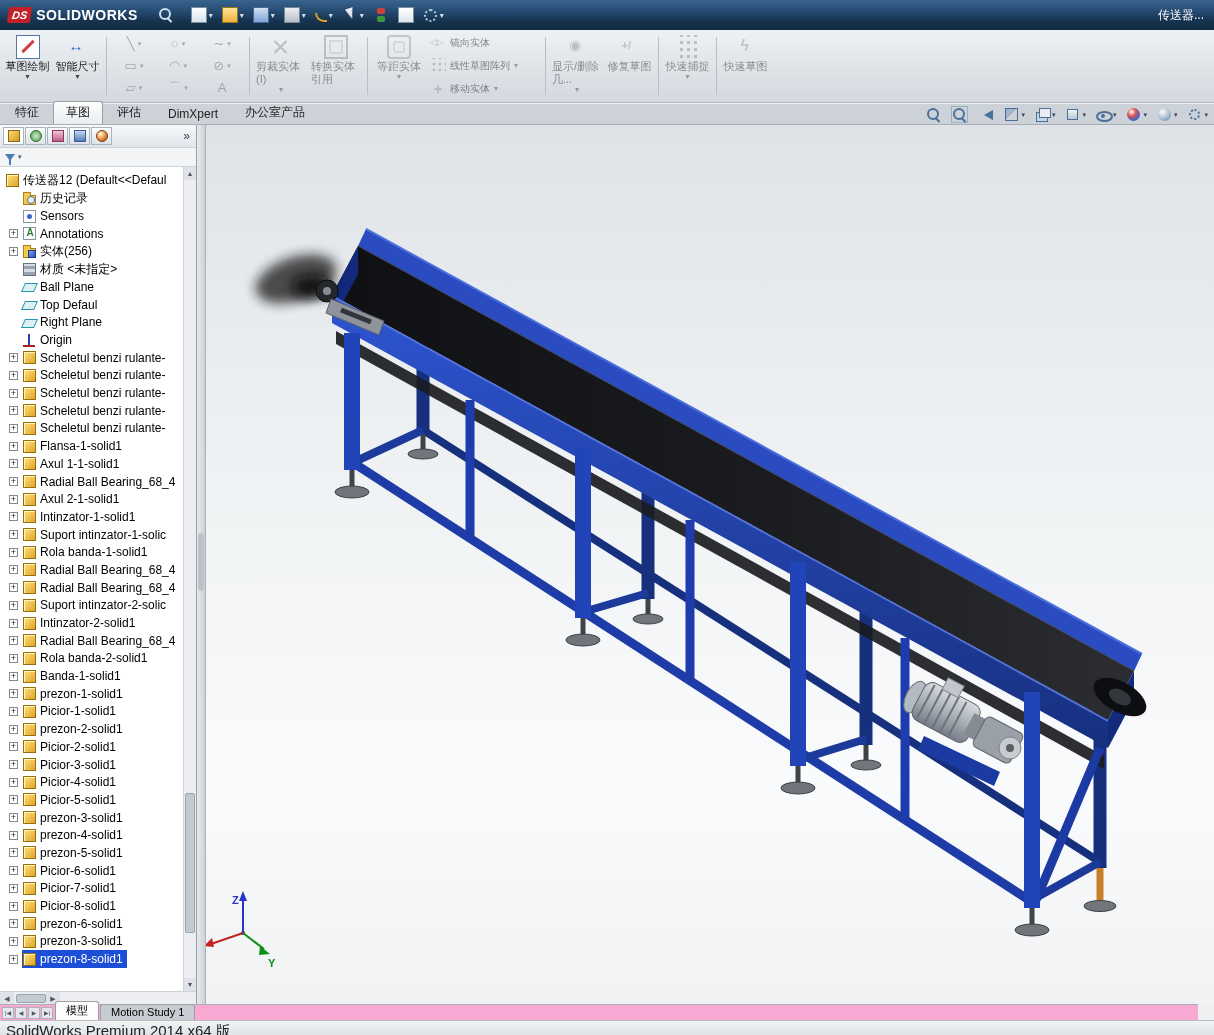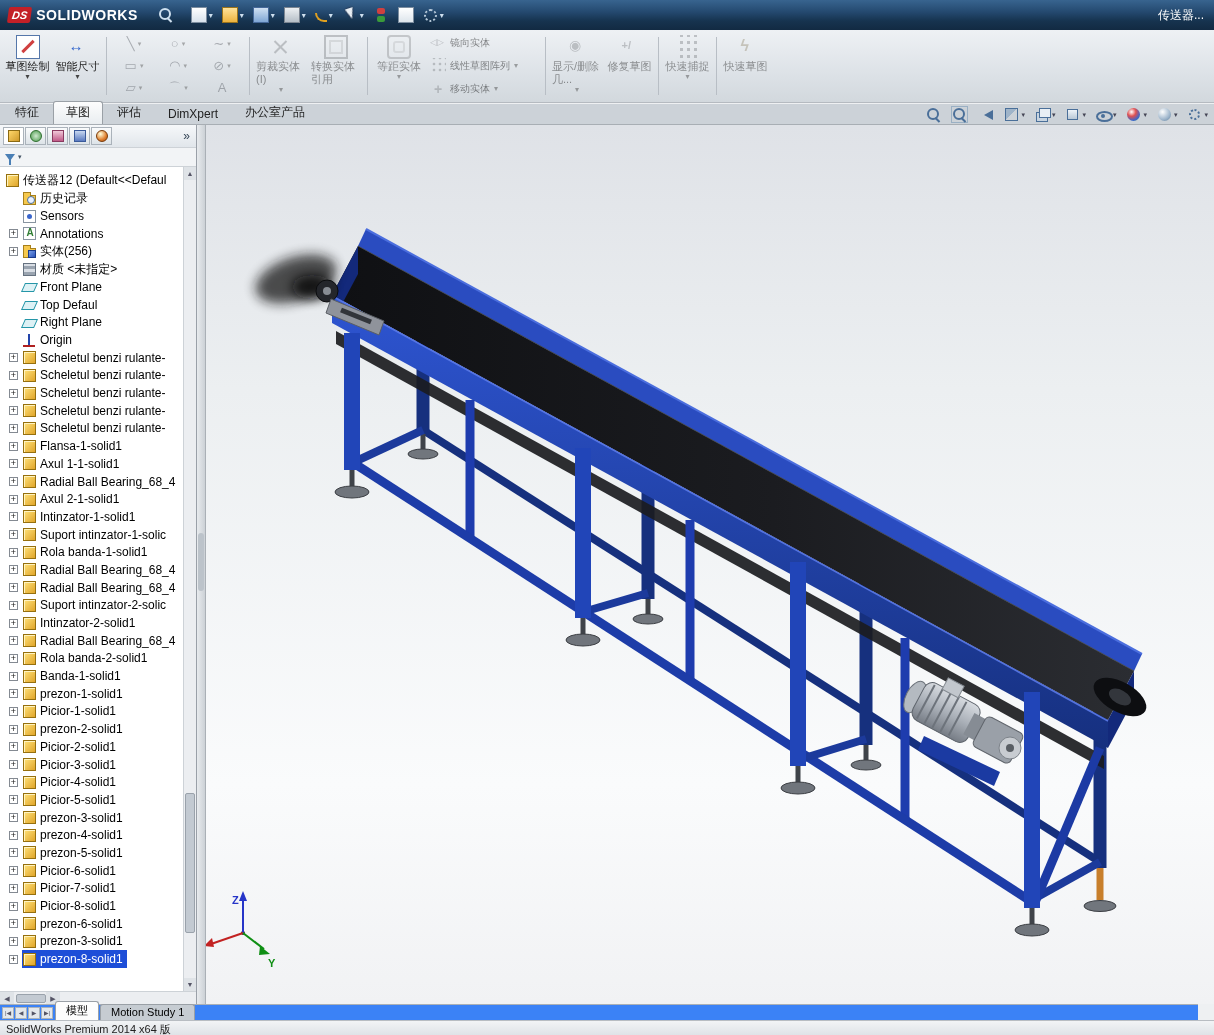--- a/index.html
+++ b/index.html
@@ -141,26 +141,26 @@
   .varrow{position:absolute;left:0;right:0;height:13px;background:#dfe3e7;color:#556;font-size:7px;text-align:center;line-height:13px}
   .varrow.up{top:0}.varrow.down{bottom:0}
   .vthumb{position:absolute;left:1px;right:1px;top:76%;height:17%;background:#c3cad2;border:1px solid #9aa2ab;border-radius:2px}
   .hscroll{position:absolute;left:0;right:0;bottom:0;height:13px;background:#eceef1;border-top:1px solid #cdd2d7;display:flex;align-items:center}
   .harrow{width:14px;height:13px;background:#dfe3e7;color:#556;font-size:7px;text-align:center;line-height:13px;flex:none}
   .hthumb{width:30px;height:9px;background:#c3cad2;border:1px solid #9aa2ab;border-radius:2px;margin-left:2px}
   .splitter{position:absolute;left:197px;top:125px;width:9px;bottom:31px;background:linear-gradient(90deg,#e8ebee,#ccd1d6);border-right:1px solid #aab0b6;z-index:6}
   .splitter-handle{position:absolute;top:408px;left:1px;width:6px;height:58px;background:#bcc3ca;border-radius:3px}
 
   
-  .mtabs{position:absolute;left:0;right:16px;bottom:15px;height:16px;background:#3b82f6;border-top:1px solid #aab0b6;display:flex;align-items:flex-end;z-index:7}
+  .mtabs{position:absolute;left:0;right:16px;bottom:15px;height:16px;background:#f9a8d4;border-top:1px solid #aab0b6;display:flex;align-items:flex-end;z-index:7}
   .mnav{display:flex;align-items:center;height:100%;padding:0 2px;gap:1px}
   .mnav span{width:12px;height:12px;background:#e4e8ec;border:1px solid #aab2ba;font-size:6px;line-height:11px;text-align:center;color:#556}
   .mtab{font-size:11px;padding:1px 10px 2px;border:1px solid #9aa0a6;border-bottom:none;background:#c6ccd2;margin-right:1px;border-radius:3px 3px 0 0}
   .mtab.active{background:#fdfdfd}
-  .statusbar{position:absolute;left:0;right:0;bottom:0;height:15px;background:linear-gradient(#f2f4f6,#dfe3e7);border-top:1px solid #b8bdc2;font-size:11px;color:#222;padding:1px 6px;z-index:7}
+  .statusbar{position:absolute;left:0;right:0;bottom:0;height:15px;background:linear-gradient(#f2f4f6,#dfe3e7);border-top:1px solid #b8bdc2;font-size:15px;color:#222;padding:1px 6px;z-index:7}
 </style>
 </head>
 <body>
 
 <div class="titlebar">
   <div class="logo">
     <span class="logo-mark">DS</span>
     <span class="logo-text">SOLIDWORKS</span>
   </div>
   <span class="tb-search"></span>
@@ -532,21 +532,21 @@
           <span class="expander noexp"></span>
           <span class="row-body">
             <span class="ic ic-material"></span>
             <span class="tree-label">材质 &lt;未指定&gt;</span>
           </span>
         </div>
         <div class="tree-row">
           <span class="expander noexp"></span>
           <span class="row-body">
             <span class="ic ic-plane"></span>
-            <span class="tree-label">Front Plane</span>
+            <span class="tree-label">Ball Plane</span>
           </span>
         </div>
         <div class="tree-row">
           <span class="expander noexp"></span>
           <span class="row-body">
             <span class="ic ic-plane"></span>
             <span class="tree-label">Top Defaul</span>
           </span>
         </div>
         <div class="tree-row">

